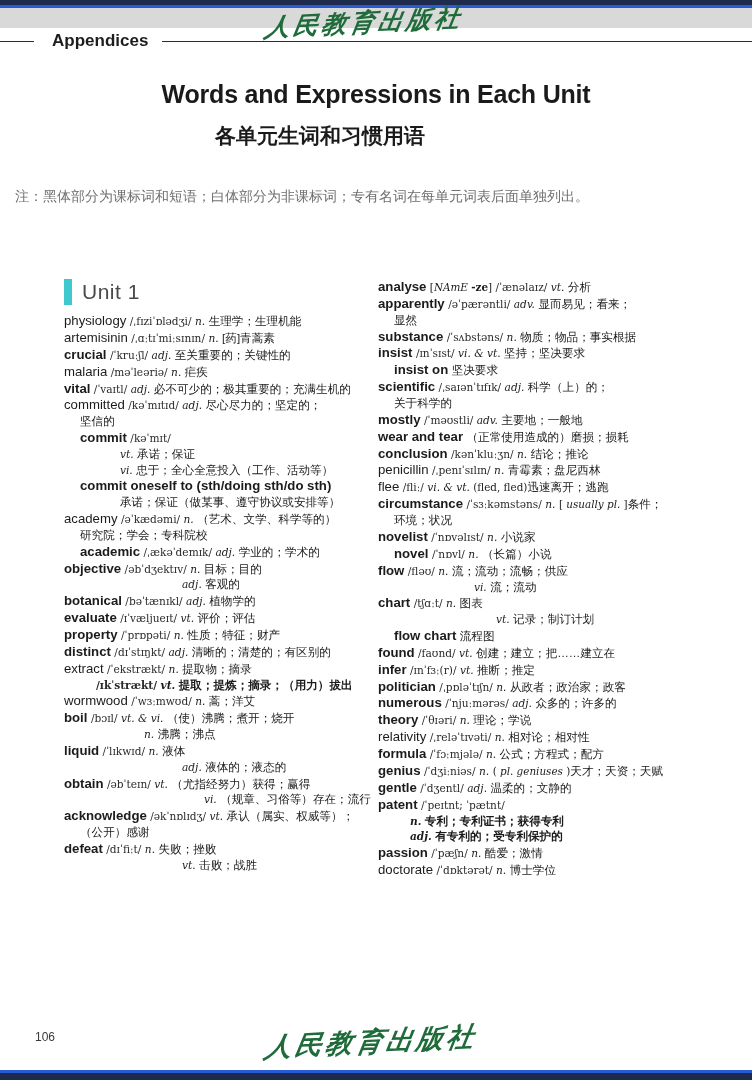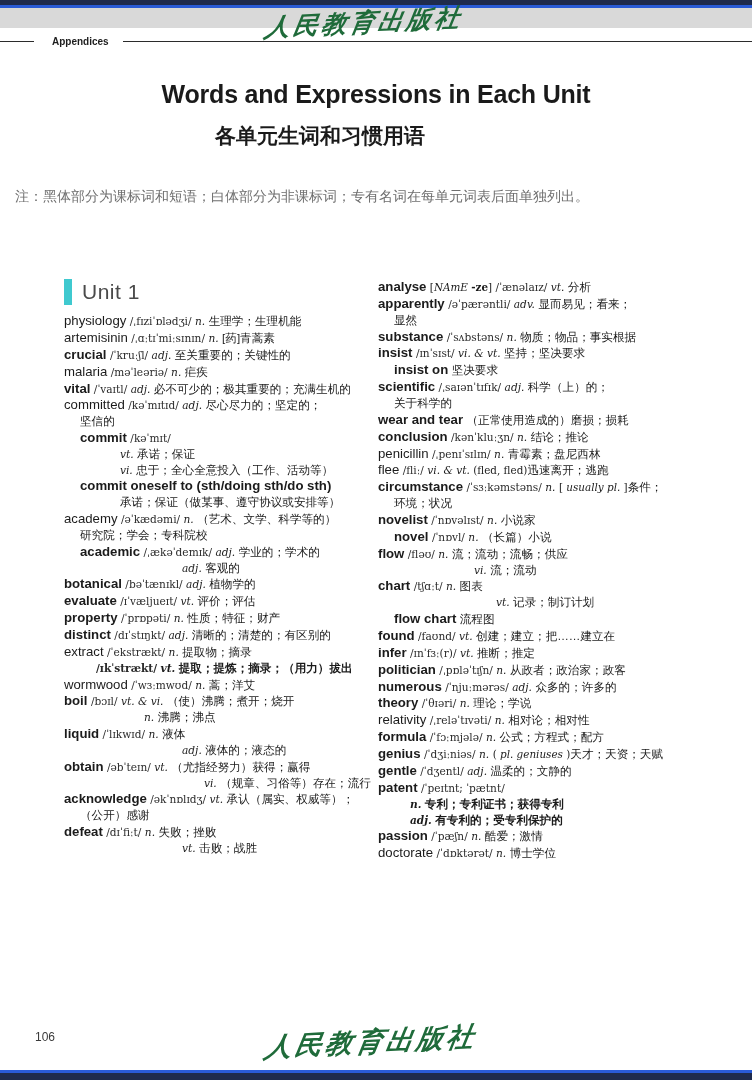--- a/index.html
+++ b/index.html
@@ -67,21 +67,21 @@
     width: 752px; height: 26px;
     display: flex;
     align-items: center;
   }
   .rh-rule-left {
     width: 34px; height: 1px;
     background: #2b2b2b;
     margin-right: 0px;
   }
   .rh-label {
-    font-size: 10px;
+    font-size: 17px;
     font-weight: bold;
     color: #1d1d1d;
     padding: 0 14px 0 18px;
     white-space: nowrap;
   }
   .rh-rule-right {
     flex: 1; height: 1px;
     background: #2b2b2b;
   }
 
@@ -239,20 +239,21 @@
     <div class="line"><span class="hw-light">committed</span> <span class="ph">/kəˈmɪtɪd/</span> <span class="pos">adj.</span> <span class="zh">尽心尽力的；坚定的；</span> </div>
     <div class="line ind1"><span class="zh">坚信的</span> </div>
     <div class="line ind1"><span class="hw">commit</span> <span class="ph">/kəˈmɪt/</span> </div>
     <div class="line ind3"><span class="pos">vt.</span> <span class="zh">承诺；保证</span> </div>
     <div class="line ind3"><span class="pos">vi.</span> <span class="zh">忠于；全心全意投入（工作、活动等）</span> </div>
     <div class="line ind1"><span class="hw">commit oneself to (sth/doing sth/do sth)</span> </div>
     <div class="line ind3"><span class="zh">承诺；保证（做某事、遵守协议或安排等）</span> </div>
     <div class="line"><span class="hw-light">academy</span> <span class="ph">/əˈkædəmi/</span> <span class="pos">n.</span> <span class="zh">（艺术、文学、科学等的）</span> </div>
     <div class="line ind1"><span class="zh">研究院；学会；专科院校</span> </div>
     <div class="line ind1"><span class="hw">academic</span> <span class="ph">/ˌækəˈdemɪk/</span> <span class="pos">adj.</span> <span class="zh">学业的；学术的</span> </div>
+    <div class="line"><span class="hw">objective</span> <span class="ph">/əbˈdʒektɪv/</span> <span class="pos">n.</span> <span class="zh">目标；目的</span> </div>
     <div class="line ind6"><span class="pos">adj.</span> <span class="zh">客观的</span> </div>
     <div class="line"><span class="hw">botanical</span> <span class="ph">/bəˈtænɪkl/</span> <span class="pos">adj.</span> <span class="zh">植物学的</span> </div>
     <div class="line"><span class="hw">evaluate</span> <span class="ph">/ɪˈvæljueɪt/</span> <span class="pos">vt.</span> <span class="zh">评价；评估</span> </div>
     <div class="line"><span class="hw">property</span> <span class="ph">/ˈprɒpəti/</span> <span class="pos">n.</span> <span class="zh">性质；特征；财产</span> </div>
     <div class="line"><span class="hw">distinct</span> <span class="ph">/dɪˈstɪŋkt/</span> <span class="pos">adj.</span> <span class="zh">清晰的；清楚的；有区别的</span> </div>
     <div class="line"><span class="hw-light">extract</span> <span class="ph">/ˈekstrækt/</span> <span class="pos">n.</span> <span class="zh">提取物；摘录</span> </div>
     <div class="line ind2"><span class="ph">/ɪkˈstrækt/</span> <span class="pos">vt.</span> <span class="zh">提取；提炼；摘录；（用力）拔出</span> </div>
     <div class="line"><span class="hw-light">wormwood</span> <span class="ph">/ˈwɜːmwʊd/</span> <span class="pos">n.</span> <span class="zh">蒿；洋艾</span> </div>
     <div class="line"><span class="hw">boil</span> <span class="ph">/bɔɪl/</span> <span class="pos">vt. &amp; vi.</span> <span class="zh">（使）沸腾；煮开；烧开</span> </div>
     <div class="line ind4"><span class="pos">n.</span> <span class="zh">沸腾；沸点</span> </div>
@@ -267,20 +268,21 @@
   </div>
 <div class="col col-right" id="col-right">
     <div class="line"><span class="hw">analyse</span> <span class="bracket">[<i>NAmE</i> <b>-ze</b>]</span> <span class="ph">/ˈænəlaɪz/</span> <span class="pos">vt.</span> <span class="zh">分析</span> </div>
     <div class="line"><span class="hw">apparently</span> <span class="ph">/əˈpærəntli/</span> <span class="pos">adv.</span> <span class="zh">显而易见；看来；</span> </div>
     <div class="line ind1"><span class="zh">显然</span> </div>
     <div class="line"><span class="hw">substance</span> <span class="ph">/ˈsʌbstəns/</span> <span class="pos">n.</span> <span class="zh">物质；物品；事实根据</span> </div>
     <div class="line"><span class="hw">insist</span> <span class="ph">/ɪnˈsɪst/</span> <span class="pos">vi. &amp; vt.</span> <span class="zh">坚持；坚决要求</span> </div>
     <div class="line ind1"><span class="hw">insist on</span> <span class="zh">坚决要求</span> </div>
     <div class="line"><span class="hw">scientific</span> <span class="ph">/ˌsaɪənˈtɪfɪk/</span> <span class="pos">adj.</span> <span class="zh">科学（上）的；</span> </div>
     <div class="line ind1"><span class="zh">关于科学的</span> </div>
+    <div class="line"><span class="hw">mostly</span> <span class="ph">/ˈməʊstli/</span> <span class="pos">adv.</span> <span class="zh">主要地；一般地</span> </div>
     <div class="line"><span class="hw">wear and tear</span> <span class="zh">（正常使用造成的）磨损；损耗</span> </div>
     <div class="line"><span class="hw">conclusion</span> <span class="ph">/kənˈkluːʒn/</span> <span class="pos">n.</span> <span class="zh">结论；推论</span> </div>
     <div class="line"><span class="hw-light">penicillin</span> <span class="ph">/ˌpenɪˈsɪlɪn/</span> <span class="pos">n.</span> <span class="zh">青霉素；盘尼西林</span> </div>
     <div class="line"><span class="hw-light">flee</span> <span class="ph">/fliː/</span> <span class="pos">vi. &amp; vt.</span> <span class="bracket">(fled, fled)</span><span class="zh">迅速离开；逃跑</span> </div>
     <div class="line"><span class="hw">circumstance</span> <span class="ph">/ˈsɜːkəmstəns/</span> <span class="pos">n.</span> <span class="bracket">[ <i>usually pl.</i> ]</span><span class="zh">条件；</span> </div>
     <div class="line ind1"><span class="zh">环境；状况</span> </div>
     <div class="line"><span class="hw">novelist</span> <span class="ph">/ˈnɒvəlɪst/</span> <span class="pos">n.</span> <span class="zh">小说家</span> </div>
     <div class="line ind1"><span class="hw">novel</span> <span class="ph">/ˈnɒvl/</span> <span class="pos">n.</span> <span class="zh">（长篇）小说</span> </div>
     <div class="line"><span class="hw">flow</span> <span class="ph">/fləʊ/</span> <span class="pos">n.</span> <span class="zh">流；流动；流畅；供应</span> </div>
     <div class="line ind5"><span class="pos">vi.</span> <span class="zh">流；流动</span> </div>

